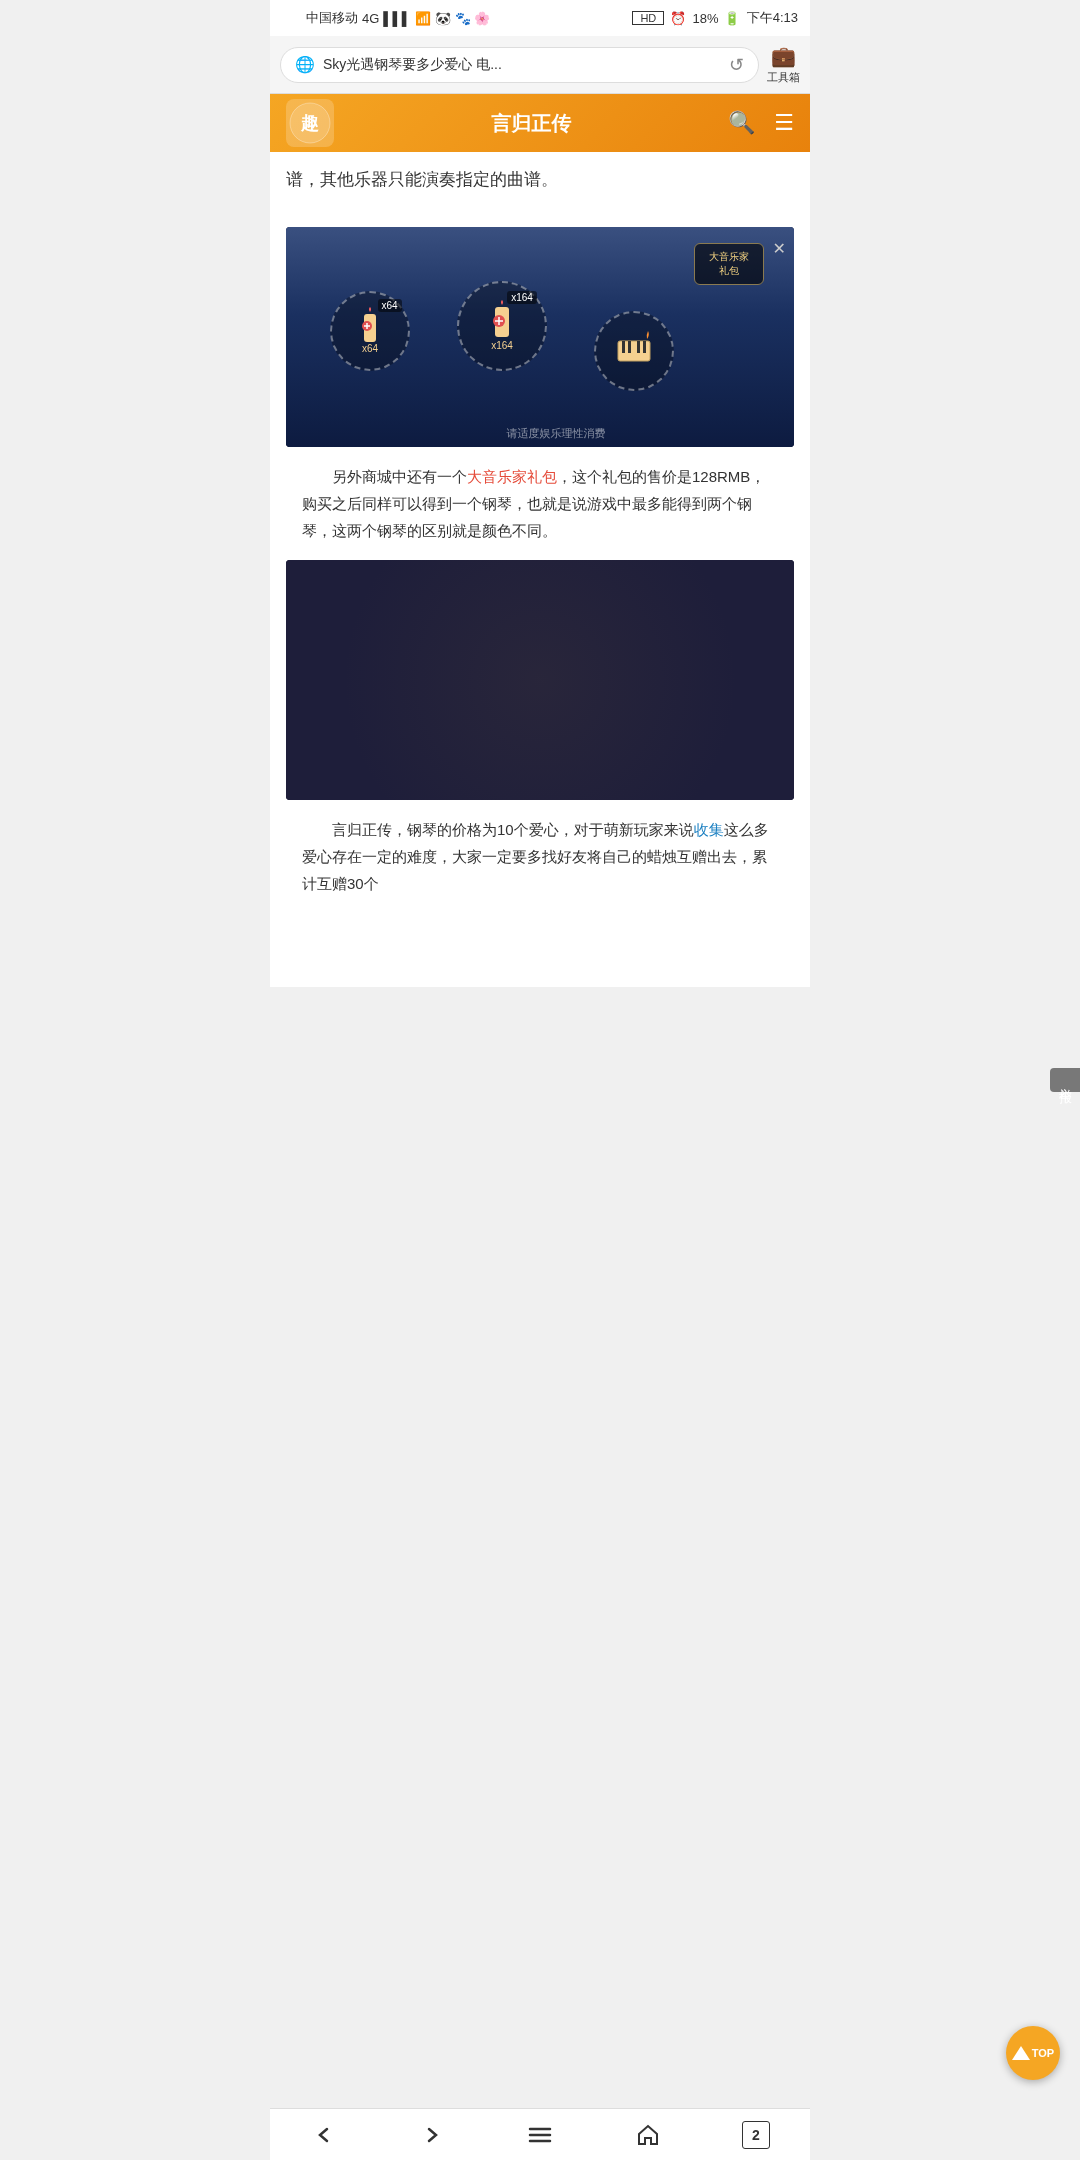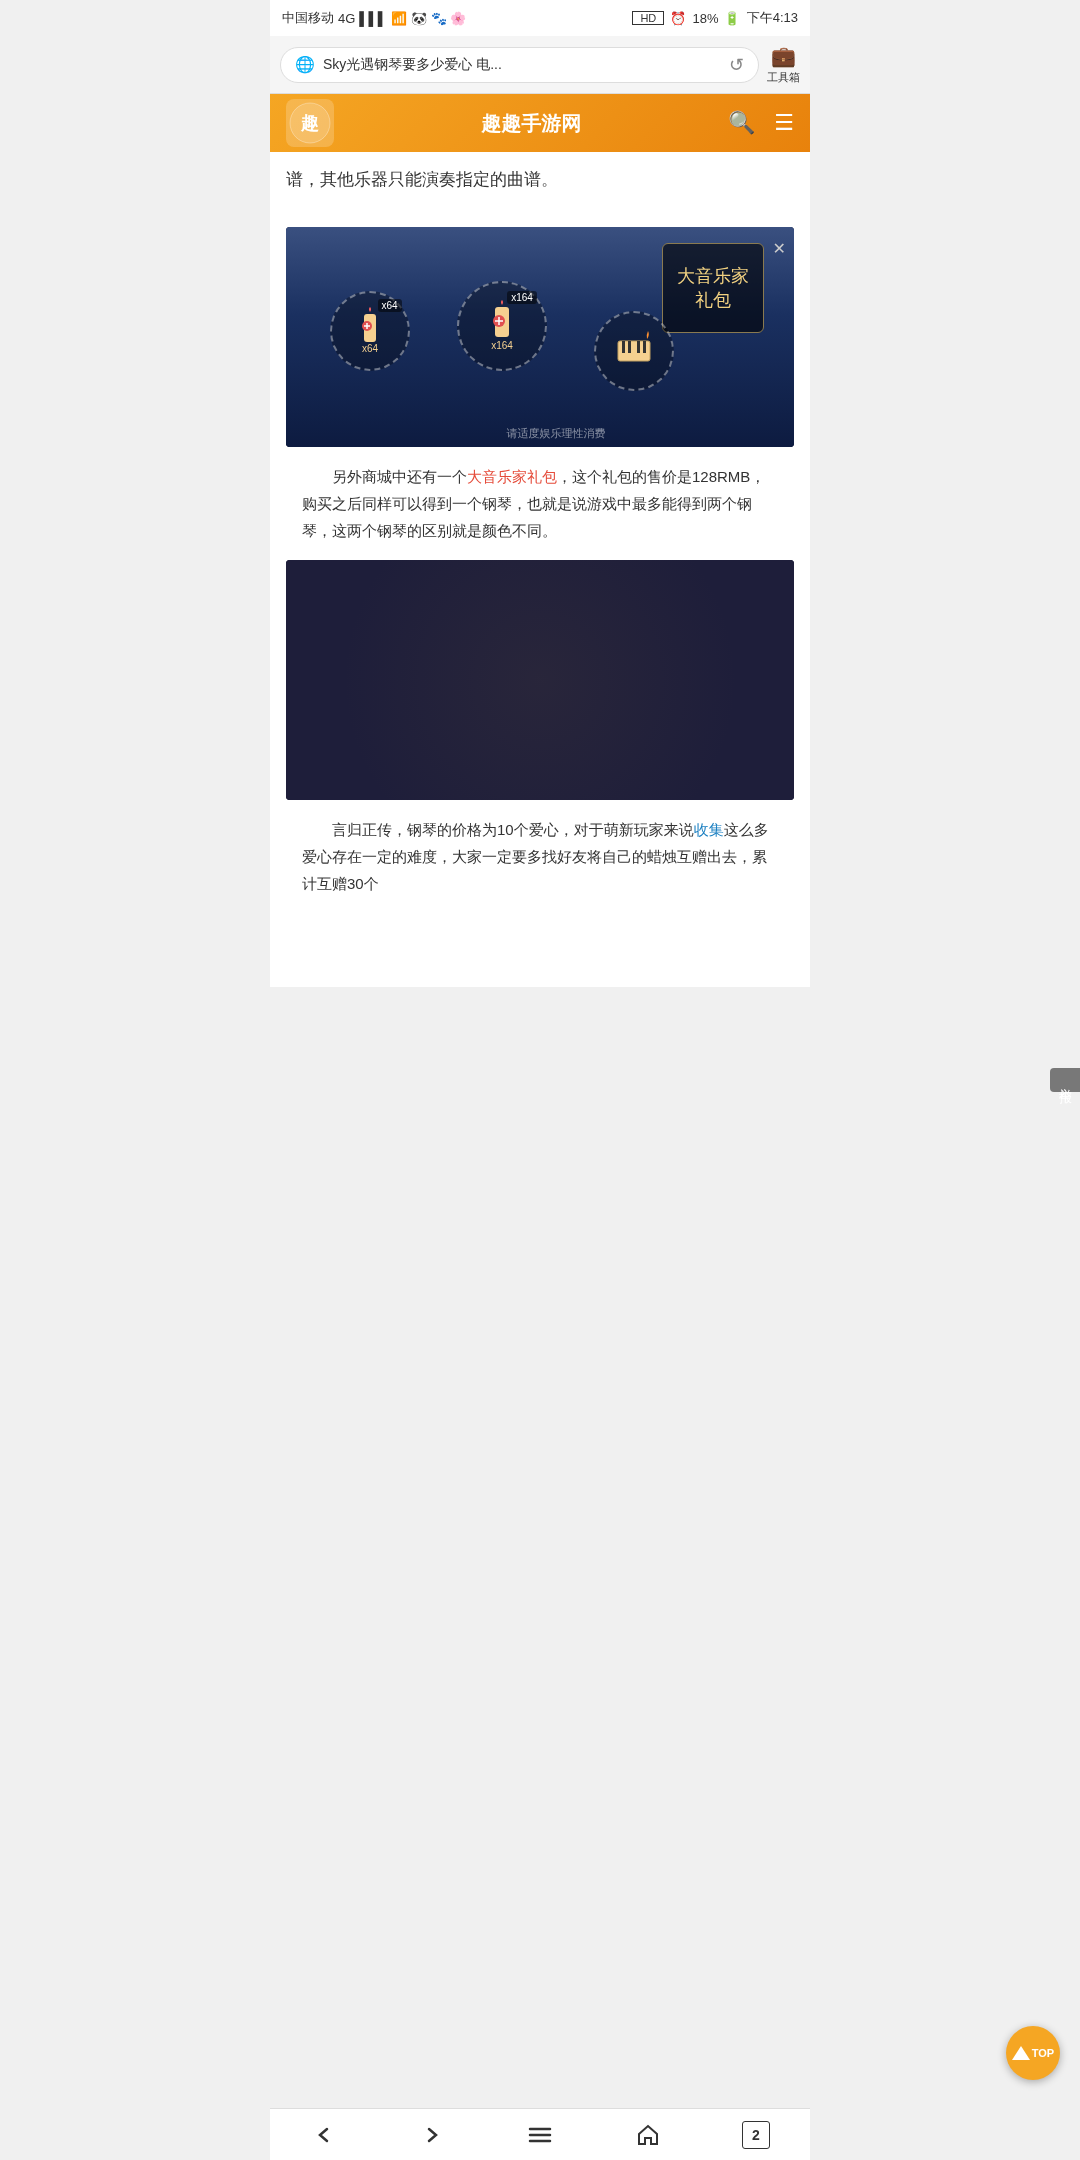--- a/index.html
+++ b/index.html
@@ -18,21 +18,21 @@
     .status-bar {
       background: #fff;
       display: flex;
       justify-content: space-between;
       align-items: center;
       padding: 6px 12px;
       font-size: 13px;
       color: #333;
       height: 36px;
     }
-    .status-left { display: flex; align-items: center; gap: 4px; }
+    .status-left { display: flex; align-items: center; gap: 4px; margin-left: 24px; }
     .status-right { display: flex; align-items: center; gap: 6px; }
 
     
     .browser-bar {
       background: #f5f5f5;
       display: flex;
       align-items: center;
       padding: 8px 10px;
       border-bottom: 1px solid #ddd;
       gap: 8px;
@@ -129,23 +129,23 @@
       padding: 20px 10px;
     }
 
     .shop-title-box {
       position: absolute;
       top: 16px;
       right: 30px;
       background: rgba(0,0,0,0.6);
       border: 1px solid #8a7a50;
       border-radius: 6px;
-      padding: 20px 14px;
+      padding: 6px 14px;
       color: #f0d080;
-      font-size: 18px;
+      font-size: 10px;
       text-align: center;
     }
 
     .shop-items-row {
       display: flex;
       justify-content: space-around;
       align-items: flex-end;
       width: 100%;
       padding: 30px 10px 10px;
     }
@@ -356,21 +356,21 @@
   </div>
 </div>
 
 <div class="site-header">
   <div class="site-logo">
     <svg width="42" height="42" viewBox="0 0 42 42">
       <circle cx="21" cy="21" r="20" fill="rgba(255,255,255,0.15)" stroke="rgba(255,255,255,0.3)" stroke-width="1"></circle>
       <text x="21" y="27" text-anchor="middle" font-size="18" fill="white" font-weight="bold">趣</text>
     </svg>
   </div>
-  <span class="site-title">趣趣手游网</span>
+  <span class="site-title">言归正传</span>
   <div class="site-icons">
     <span class="site-icon">🔍</span>
     <span class="site-icon">☰</span>
   </div>
 </div>
 
 <div class="main-content">
 
   <p class="intro-text">谱，其他乐器只能演奏指定的曲谱。</p>
 

